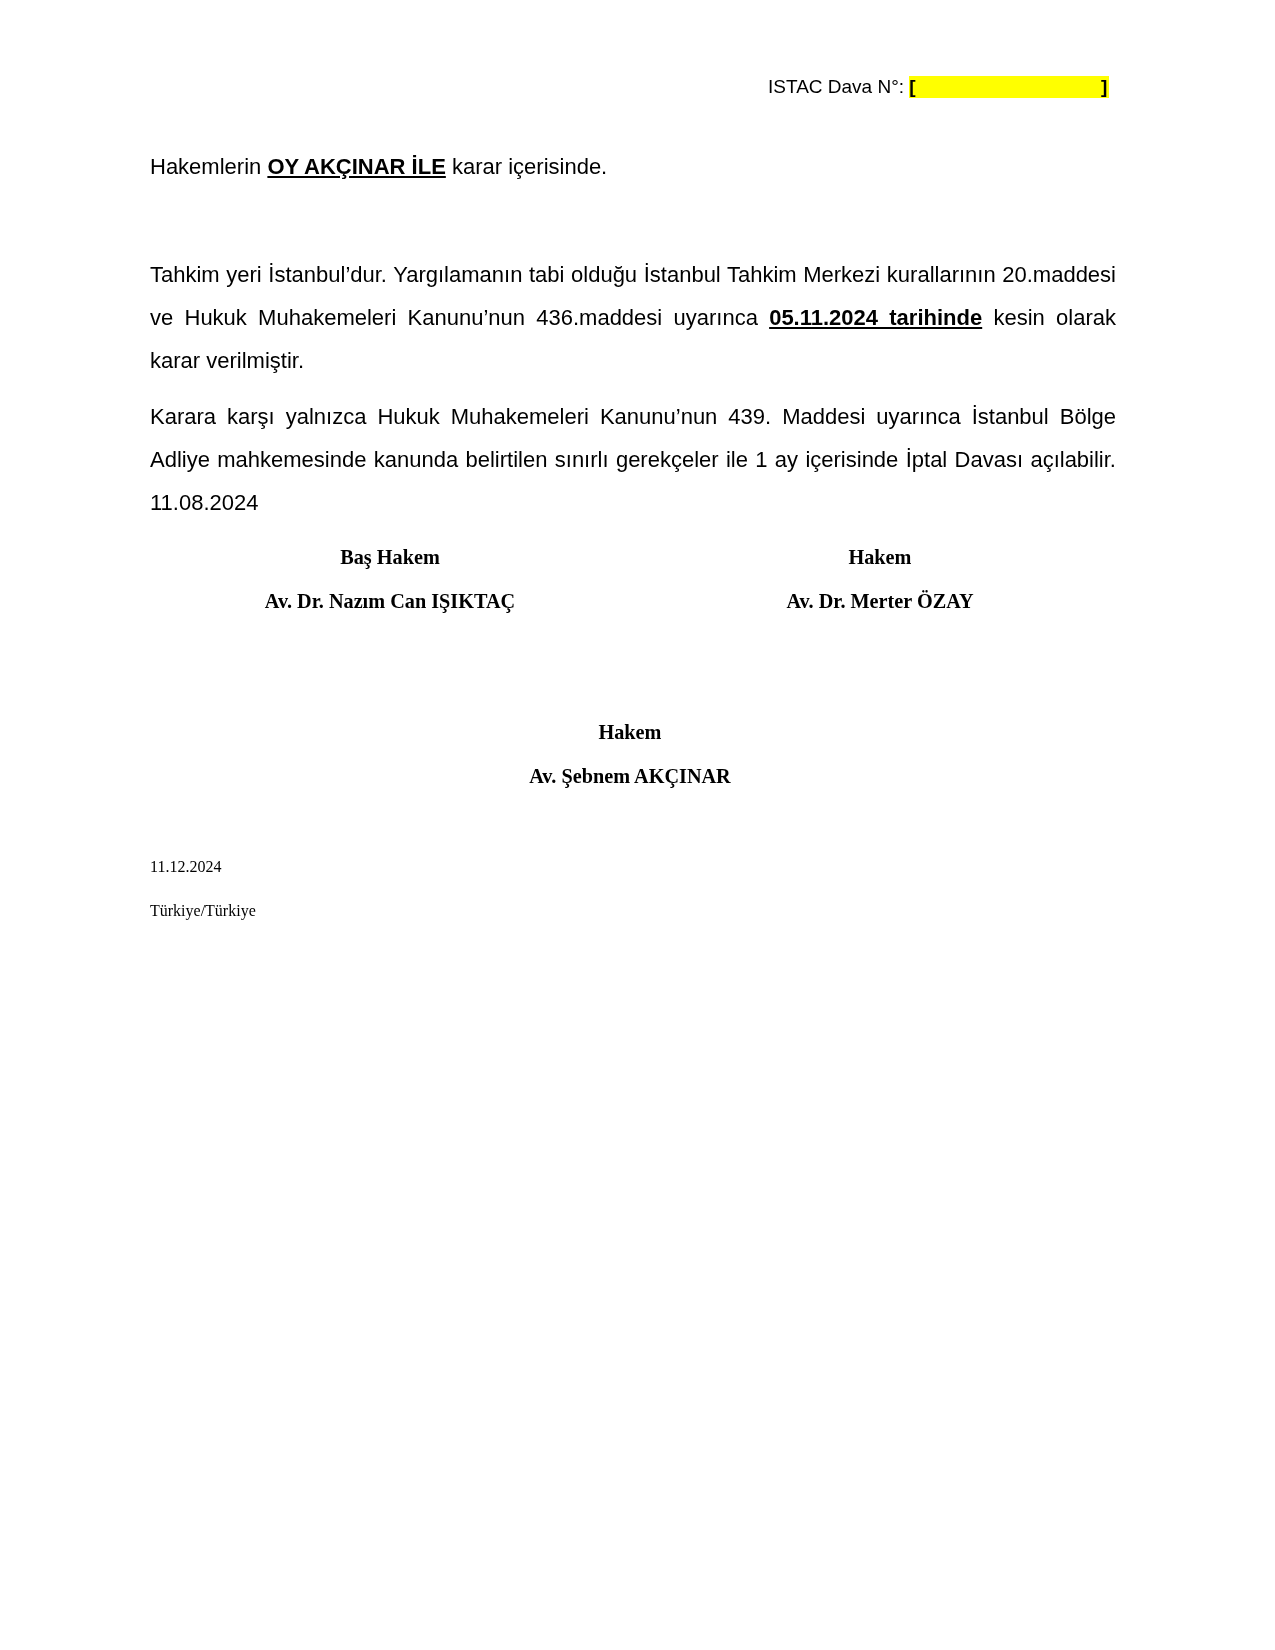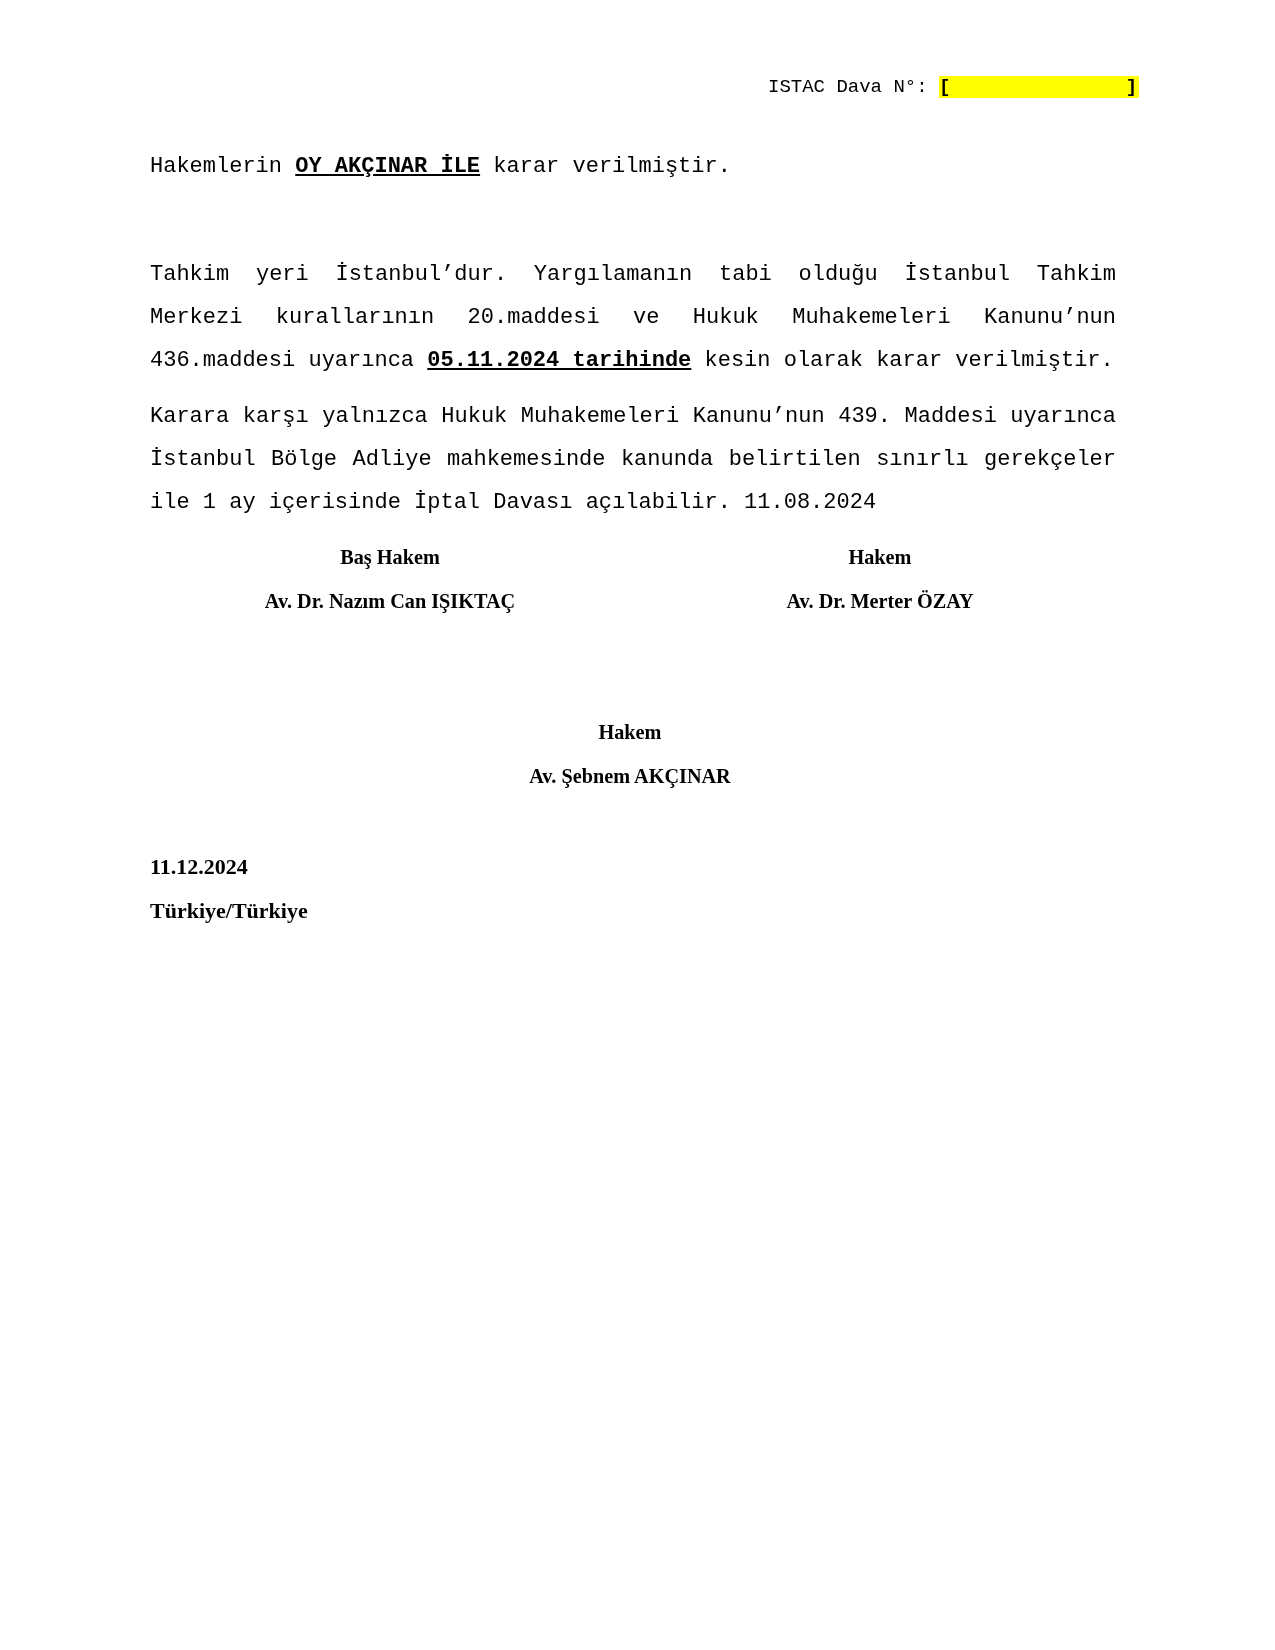--- a/index.html
+++ b/index.html
@@ -1,41 +1,41 @@
 <!DOCTYPE html>
 <html><head>
   <meta charset="utf-8">
   <style>
     html, body { margin: 0; padding: 0; background: #ffffff; }
     body { width: 1275px; height: 1650px; position: relative; overflow: hidden; color: #000; }
-    .serif { font-family: Liberation Mono, monospace; }
+    .serif { font-family: Liberation Sans, sans-serif; }
     .header-ref { position: absolute; top: 76px; left: 768px; font-size: 19px; white-space: nowrap; }
     .hl { background: #ffff00; font-weight: bold; display: inline-block; width: 200px; position: relative; }
     .hl .lb { position: absolute; left: 0; top: 0; }
     .hl .rb { position: absolute; right: 2px; top: 0; }
     .p { position: absolute; left: 150px; width: 966px; font-size: 22px; line-height: 43px; text-align: justify; }
     .p1 { top: 145px; }
     .p2 { top: 253px; text-align-last: left; }
     .p3 { top: 395px; text-align-last: left; }
     .u { text-decoration: underline; font-weight: bold; }
     .sig { position: absolute; font-size: 22px; font-weight: bold; text-align: center; line-height: 44px; font-family: "Liberation Serif", "DejaVu Serif", serif; transform: scaleX(0.92); }
     .sig1 { top: 535px; left: 220px; width: 340px; }
     .sig2 { top: 535px; left: 700px; width: 360px; }
     .sig3 { top: 710px; left: 460px; width: 340px; }
-    .foot { position: absolute; top: 845px; left: 150px; font-size: 22px; font-weight: bold; line-height: 44px; font-family: "Liberation Serif", "DejaVu Serif", serif; }
+    .foot { position: absolute; top: 845px; left: 150px; font-size: 16px; font-weight: normal; line-height: 44px; font-family: "Liberation Serif", "DejaVu Serif", serif; }
   </style>
 </head>
 <body>
 
 <div class="header-ref serif">
   <span>ISTAC Dava N°: </span><span class="hl">&nbsp;<span class="lb">[</span><span class="rb">]</span></span>
 </div>
 
 <div class="p p1 serif">
-  <span>Hakemlerin </span><span class="u">OY AKÇINAR İLE</span><span> karar verilmiştir.</span>
+  <span>Hakemlerin </span><span class="u">OY AKÇINAR İLE</span><span> karar içerisinde.</span>
 </div>
 
 <div class="p p2 serif">
   <span>Tahkim yeri İstanbul’dur. Yargılamanın tabi olduğu İstanbul Tahkim Merkezi kurallarının 20.maddesi ve Hukuk Muhakemeleri Kanunu’nun 436.maddesi uyarınca </span><span class="u">05.11.2024 tarihinde</span><span> kesin olarak karar verilmiştir.</span>
 </div>
 
 <div class="p p3 serif">
   <span>Karara karşı yalnızca Hukuk Muhakemeleri Kanunu’nun 439. Maddesi uyarınca İstanbul Bölge Adliye mahkemesinde kanunda belirtilen sınırlı gerekçeler ile 1 ay içerisinde İptal Davası açılabilir. 11.08.2024</span>
 </div>
 

